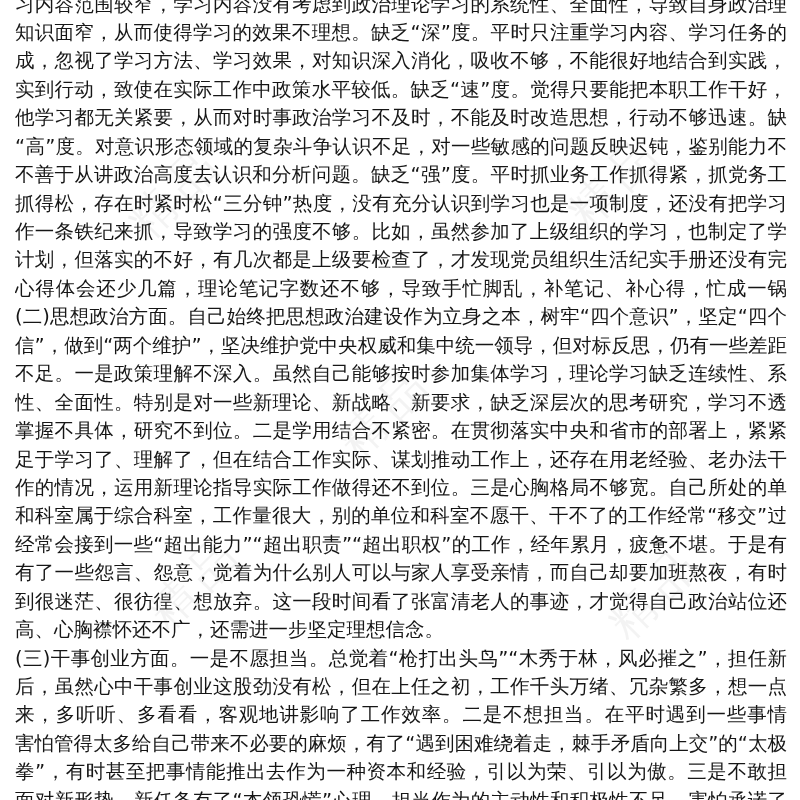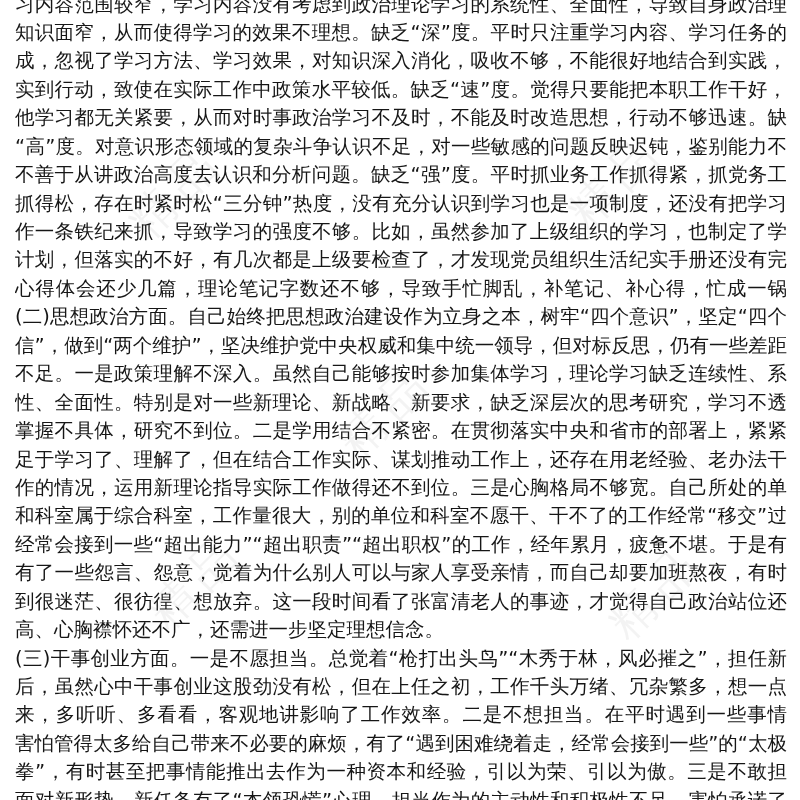--- a/index.html
+++ b/index.html
@@ -92,17 +92,17 @@
       <div class="line">足于学习了、理解了，但在结合工作实际、谋划推动工作上，还存在用老经验、老办法干工</div>
       <div class="line">作的情况，运用新理论指导实际工作做得还不到位。三是心胸格局不够宽。自己所处的单位</div>
       <div class="line">和科室属于综合科室，工作量很大，别的单位和科室不愿干、干不了的工作经常“移交”过来，</div>
       <div class="line">经常会接到一些“超出能力”“超出职责”“超出职权”的工作，经年累月，疲惫不堪。于是有时就</div>
       <div class="line">有了一些怨言、怨意，觉着为什么别人可以与家人享受亲情，而自己却要加班熬夜，有时感</div>
       <div class="line">到很迷茫、很彷徨、想放弃。这一段时间看了张富清老人的事迹，才觉得自己政治站位还不</div>
       <div class="line short">高、心胸襟怀还不广，还需进一步坚定理想信念。</div>
       <div class="line">(三)干事创业方面。一是不愿担当。总觉着“枪打出头鸟”“木秀于林，风必摧之”，担任新职务</div>
       <div class="line">后，虽然心中干事创业这股劲没有松，但在上任之初，工作千头万绪、冗杂繁多，想一点点</div>
       <div class="line">来，多听听、多看看，客观地讲影响了工作效率。二是不想担当。在平时遇到一些事情时，</div>
-      <div class="line">害怕管得太多给自己带来不必要的麻烦，有了“遇到困难绕着走，经常会接到一些”的“太极</div>
+      <div class="line">害怕管得太多给自己带来不必要的麻烦，有了“遇到困难绕着走，棘手矛盾向上交”的“太极</div>
       <div class="line">拳”，有时甚至把事情能推出去作为一种资本和经验，引以为荣、引以为傲。三是不敢担当。</div>
       <div class="line">面对新形势、新任务有了“本领恐慌”心理，担当作为的主动性和积极性不足，害怕承诺了的</div>
     </div>
 </div>
 
 </body></html>

